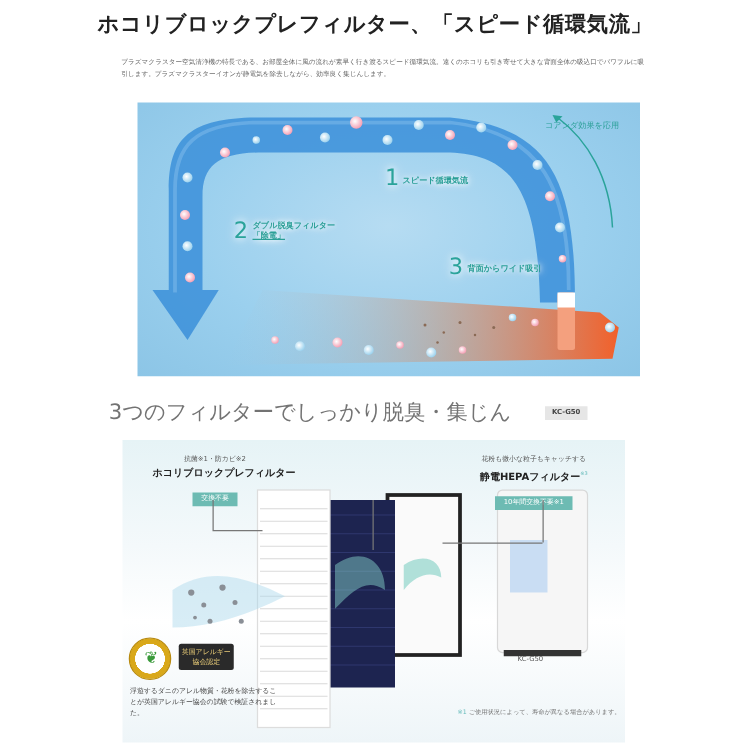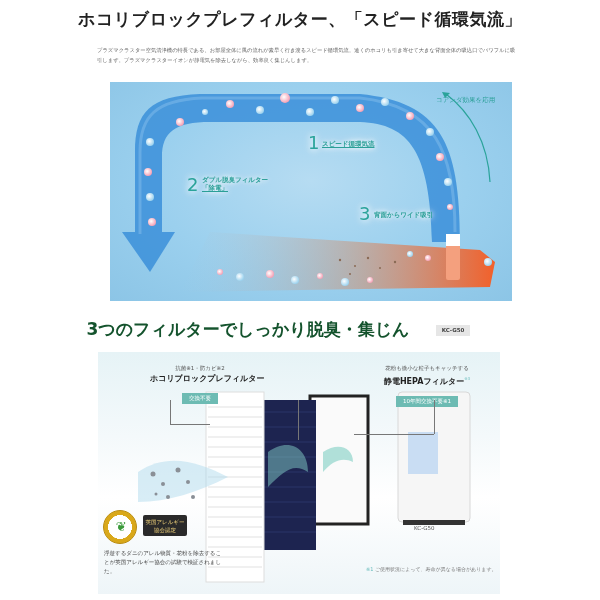--- a/index.html
+++ b/index.html
@@ -10,21 +10,21 @@
   .desc { position: absolute; top: 45px; left: 97px; width: 420px; font-size: 5.3px; line-height: 10px; color: #666; }
 
   .flow-panel { position: absolute; top: 82px; left: 98px; width: 402px; height: 219px; overflow: hidden;
     background: radial-gradient(ellipse at 50% 45%, #b6dcf2 0%, #9bd0ee 55%, #8cc5e6 100%); margin-left: 12px; }
   .flow-panel svg { position: absolute; left: 0; top: 0; }
 
   .label-num { position: absolute; font-family: "DejaVu Sans", sans-serif; color: #2aa39a; font-size: 18px; text-shadow: 0 0 6px #fff, 0 0 10px #fff; }
   .label-text { position: absolute; font-size: 6.5px; color: #2a9f97; font-weight: bold; text-shadow: 0 0 4px #fff, 0 0 8px #fff; line-height: 9px; white-space: nowrap; }
   .coanda { position: absolute; top: 14px; left: 326px; font-size: 6.5px; color: #2a9f97; white-space: nowrap; }
 
-  .sub-headline { position: absolute; top: 318px; left: 0; width: 556px; text-align: center; font-size: 17px; font-weight: bold; color: #14532d; }
+  .sub-headline { position: absolute; top: 318px; left: 0; width: 556px; text-align: center; font-size: 17px; font-weight: normal; color: #737373; }
   .sub-headline .txt { margin-left: -60px; }
   .model-badge { position: absolute; top: 325px; left: 436px; width: 34px; height: 11px; background: #e6e6e6; font-size: 5.5px; text-align: center; line-height: 11px; color: #444; font-weight: bold; }
 
   .filter-panel { position: absolute; top: 352px; left: 98px; width: 402px; height: 242px; overflow: hidden;
     background: linear-gradient(180deg, #e6f3f6 0%, #f4f9fb 35%, #ffffff 60%, #eef5f8 100%); }
 
   .filter-col { position: absolute; top: 12px; text-align: center; }
   .filter-col .sub { font-size: 5.5px; color: #555; line-height: 9px; white-space: nowrap; }
   .filter-col .name { font-size: 8px; font-weight: bold; color: #222; line-height: 12px; white-space: nowrap; }
   .filter-col .name sup { color: #6bb; font-size: 4px; font-weight: normal; }
@@ -113,21 +113,21 @@
         <circle cx="258" cy="176" r="1.2"></circle>
       <circle cx="270" cy="186" r="1"></circle>
         <circle cx="285" cy="180" r="1.2"></circle>
         <circle cx="240" cy="192" r="1"></circle>
     </g>
   </svg>
 
   <div class="coanda">コアンダ効果を応用</div>
 
   <span class="label-num" style="left:198px;top:50px;">1</span>
-  <span class="label-text" style="left:212px;top:58px;text-decoration:underline;">スピード循環気流</span>
+  <span class="label-text" style="left:212px;top:58px;">スピード循環気流</span>
 
   <span class="label-num" style="left:77px;top:92px;">2</span>
   <span class="label-text" style="left:92px;top:94px;">ダブル脱臭フィルター</span>
   <span class="label-text" style="left:92px;top:102px;text-decoration:underline;">「除電」</span>
 
   <span class="label-num" style="left:249px;top:121px;">3</span>
   <span class="label-text" style="left:264px;top:129px;">背面からワイド吸引</span>
 </div>
 
 <div class="sub-headline">
@@ -185,21 +185,21 @@
       <circle cx="55" cy="122" r="2.5"></circle>
         <circle cx="65" cy="132" r="2"></circle>
         <circle cx="80" cy="118" r="2.5"></circle>
       <circle cx="70" cy="145" r="2"></circle>
         <circle cx="90" cy="130" r="2"></circle>
         <circle cx="58" cy="142" r="1.5"></circle>
       <circle cx="95" cy="145" r="2"></circle>
     </g>
   </svg>
 
-  <div class="filter-col" style="left:52px;width:100px;">
+  <div class="filter-col" style="left:24px;width:100px;">
     <div class="sub">抗菌※1・防カビ※2</div>
     <div class="name">ホコリブロックプレフィルター</div>
     <div class="pill">交換不要</div>
   </div>
 
 
   <div class="filter-col" style="left:274px;width:110px;">
     <div class="sub">花粉も微小な粒子もキャッチする</div>
     <div class="name"><span>静電HEPAフィルター</span><sup>※3</sup></div>
     <div class="pill">10年間交換不要※1</div>

